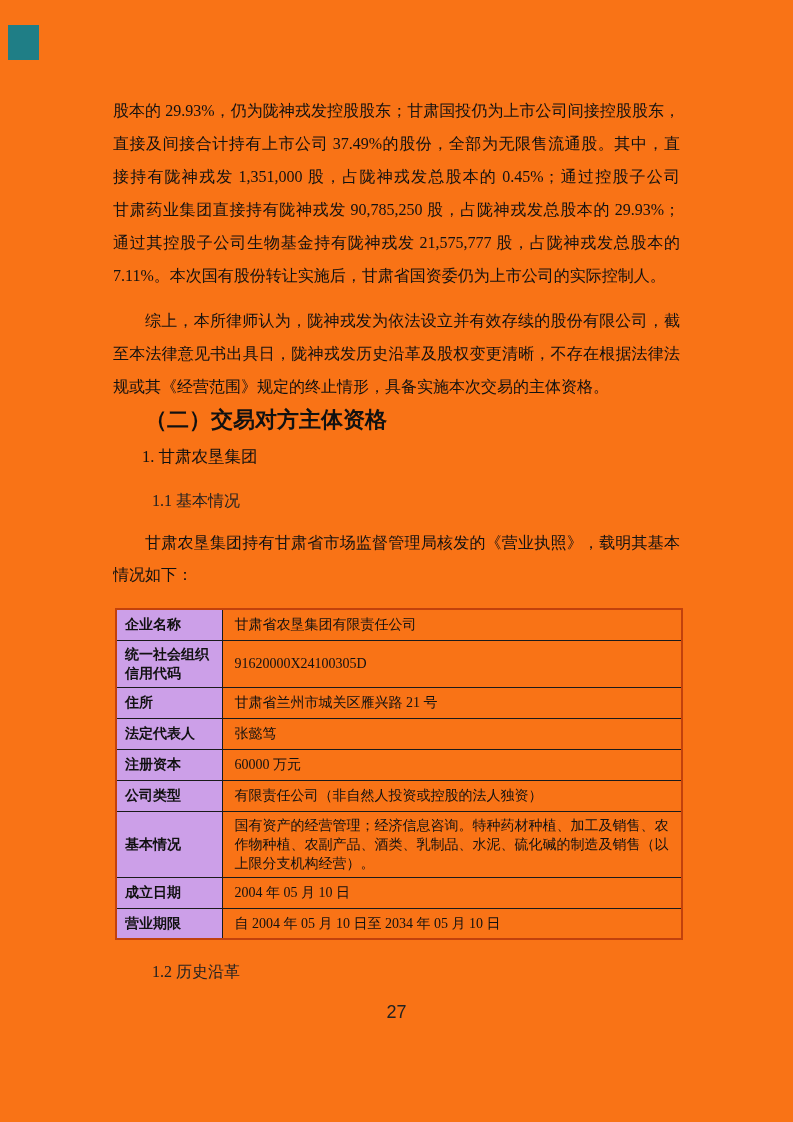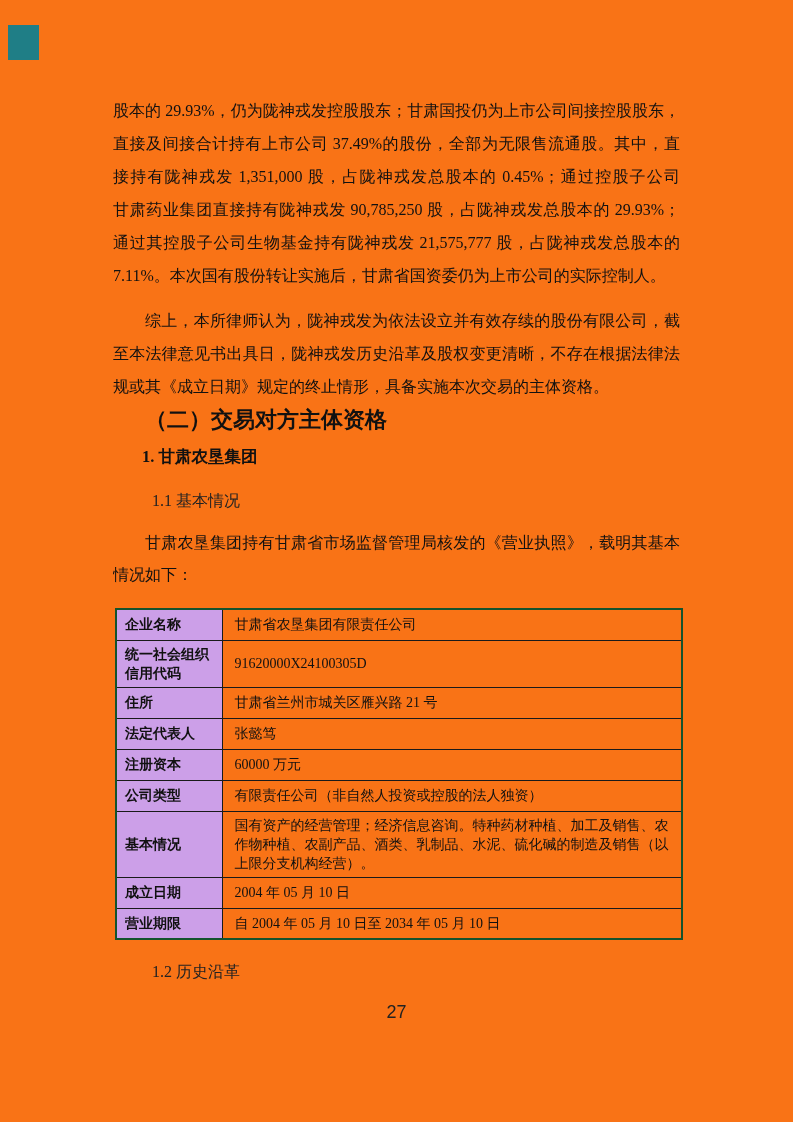--- a/index.html
+++ b/index.html
@@ -53,21 +53,21 @@
     margin-top: 0px;
     padding-left: 32px;
     font-size: 22px;
     font-weight: bold;
     line-height: 33px;
   }
   .h-num {
     margin-top: 4px;
     padding-left: 29px;
     font-size: 16.5px;
-    font-weight: bold;
+    font-weight: normal;
     line-height: 33px;
   }
   .h-sub {
     margin-top: 11px;
     padding-left: 39px;
     font-size: 16px;
     font-weight: normal;
     line-height: 33px;
     color: #222222;
   }
@@ -77,21 +77,21 @@
     font-size: 16px;
     line-height: 33px;
     color: #222222;
   }
 
   table.license {
     margin-top: 16px;
     margin-left: 2px;
     width: 568px;
     border-collapse: collapse;
-    border: 2px solid #14532d;
+    border: 2px solid #c2410c;
     table-layout: fixed;
   }
   table.license td {
     border: 1px solid #1a1a1a;
     font-size: 14px;
     line-height: 19px;
     vertical-align: middle;
   }
   table.license td.lbl {
     width: 106px;
@@ -128,21 +128,21 @@
         <div class="line">直接及间接合计持有上市公司 37.49%的股份，全部为无限售流通股。其中，直</div>
         <div class="line">接持有陇神戎发 1,351,000 股，占陇神戎发总股本的 0.45%；通过控股子公司</div>
         <div class="line">甘肃药业集团直接持有陇神戎发 90,785,250 股，占陇神戎发总股本的 29.93%；</div>
         <div class="line">通过其控股子公司生物基金持有陇神戎发 21,575,777 股，占陇神戎发总股本的</div>
         <div class="line last">7.11%。本次国有股份转让实施后，甘肃省国资委仍为上市公司的实际控制人。</div>
       </div>
 
     <div class="para p2">
         <div class="line indent">综上，本所律师认为，陇神戎发为依法设立并有效存续的股份有限公司，截</div>
         <div class="line">至本法律意见书出具日，陇神戎发历史沿革及股权变更清晰，不存在根据法律法</div>
-        <div class="line last">规或其《成立日期》规定的终止情形，具备实施本次交易的主体资格。</div>
+        <div class="line last">规或其《经营范围》规定的终止情形，具备实施本次交易的主体资格。</div>
       </div>
 
     <div class="h-sec">（二）交易对方主体资格</div>
 
     <div class="h-num">1. 甘肃农垦集团</div>
 
     <div class="h-sub">1.1 基本情况</div>
 
     <div class="para p3">
         <div class="line indent">甘肃农垦集团持有甘肃省市场监督管理局核发的《营业执照》，载明其基本</div>

